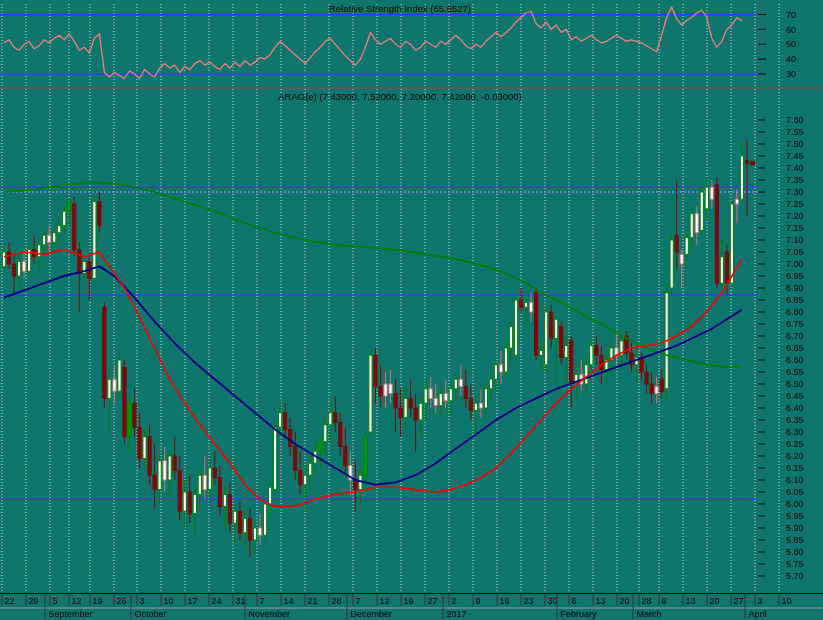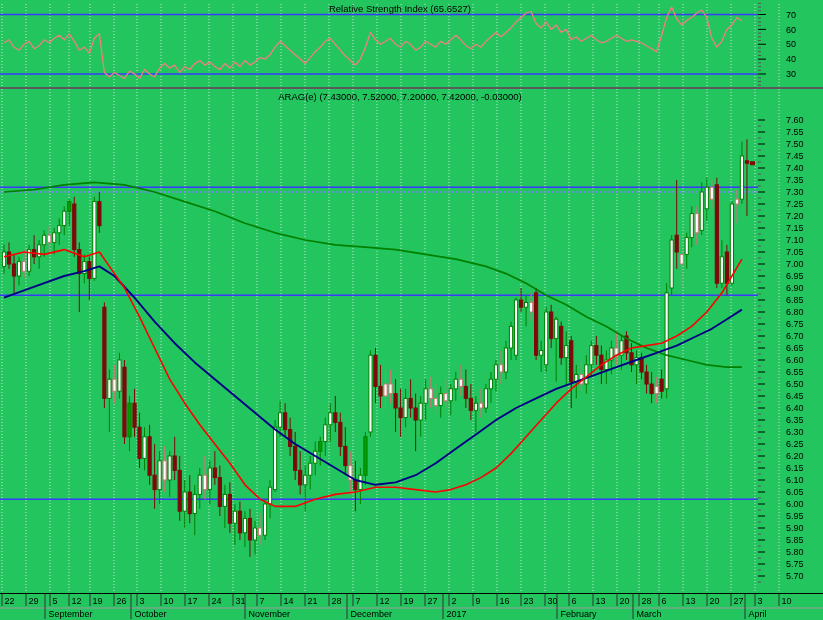--- a/index.html
+++ b/index.html
@@ -1,16 +1,16 @@
 <!DOCTYPE html>
 <html><head>
 <meta charset="utf-8">
 <style>
   html,body{margin:0;padding:0;background:#fff;}
-  #win{position:relative;width:823px;height:620px;background:#22c55e;overflow:hidden;
+  #win{position:relative;width:823px;height:620px;background:#0f766e;overflow:hidden;
        font-family:"Liberation Sans",sans-serif;}
   svg{position:absolute;left:0;top:0;}
   svg text{font-family:"Liberation Sans",sans-serif;fill:#000;}
   .title{font-size:9.5px;}
   .axis{font-size:9px;}
 </style>
 </head>
 <body>
 
 <div id="win">

